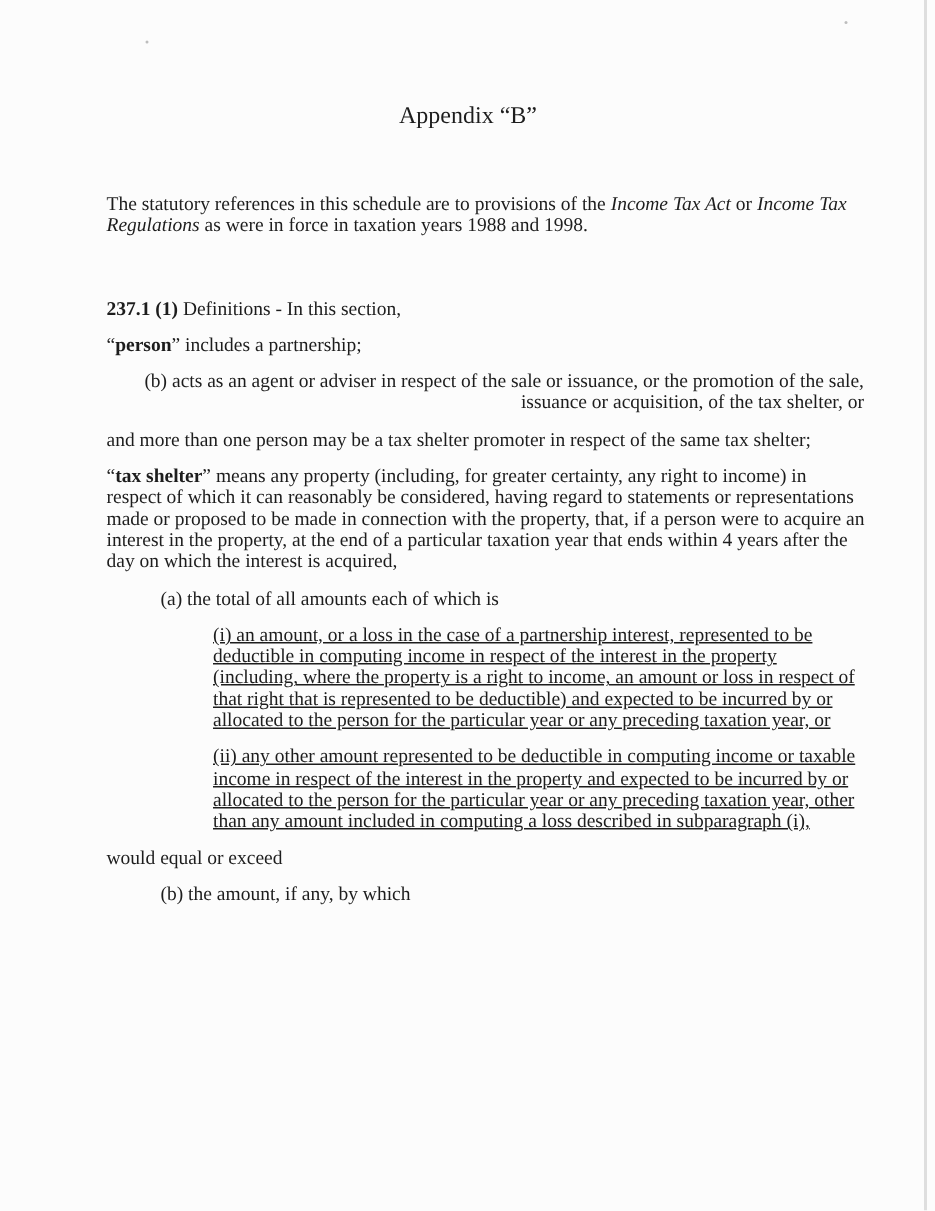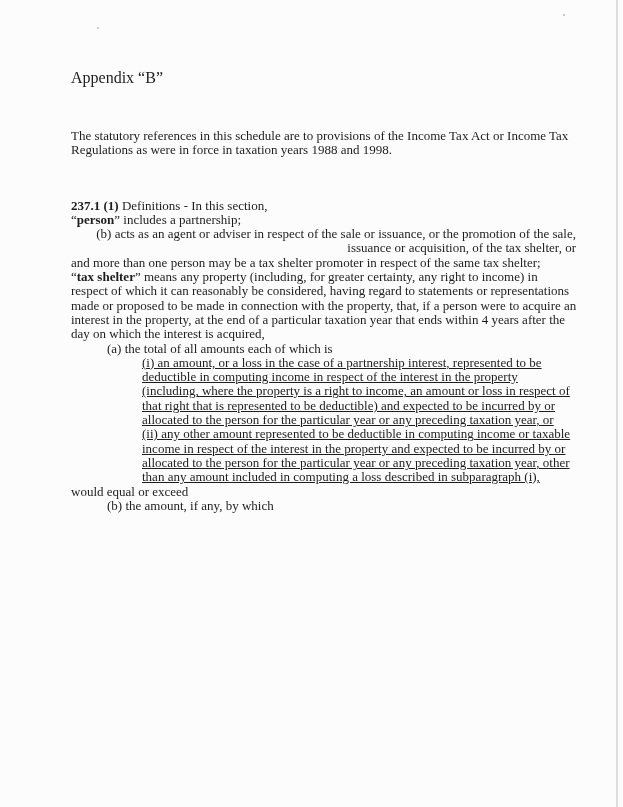--- a/index.html
+++ b/index.html
@@ -18,40 +18,41 @@
   }
   .page {
     position: absolute;
     left: 71px;
     top: 0;
     width: 505px;
     padding-top: 68px;
   }
   .heading-wrap {
     width: 482px;
-    text-align: left;
+    text-align: center;
   }
   .doc-title {
     font-size: 16px;
     line-height: 20px;
     font-weight: normal;
   }
   .doc-subtitle {
     font-size: 16px;
     line-height: 20px;
     font-weight: normal;
     margin-top: 18px;
   }
   .para {
     font-size: 13px;
     line-height: 14.3px;
     white-space: pre;
+    margin-top: 10px;
   }
   .para .b { font-weight: bold; text-align: right; }
-  .para .i { }
+  .para .i { font-style: italic; }
   .first   { margin-top: 41px; }
   .gap-lg  { margin-top: 41px; }
   .ind1    { margin-left: 21px; }
   .ind1-hang { margin-left: 40px; text-indent: -19px; text-align: right; }
   .ind2    { margin-left: 36px; }
   .ind3    { margin-left: 71px; text-decoration: underline; }
   .scan-edge-line {
     position: absolute;
     top: 0;
     left: 616px;

